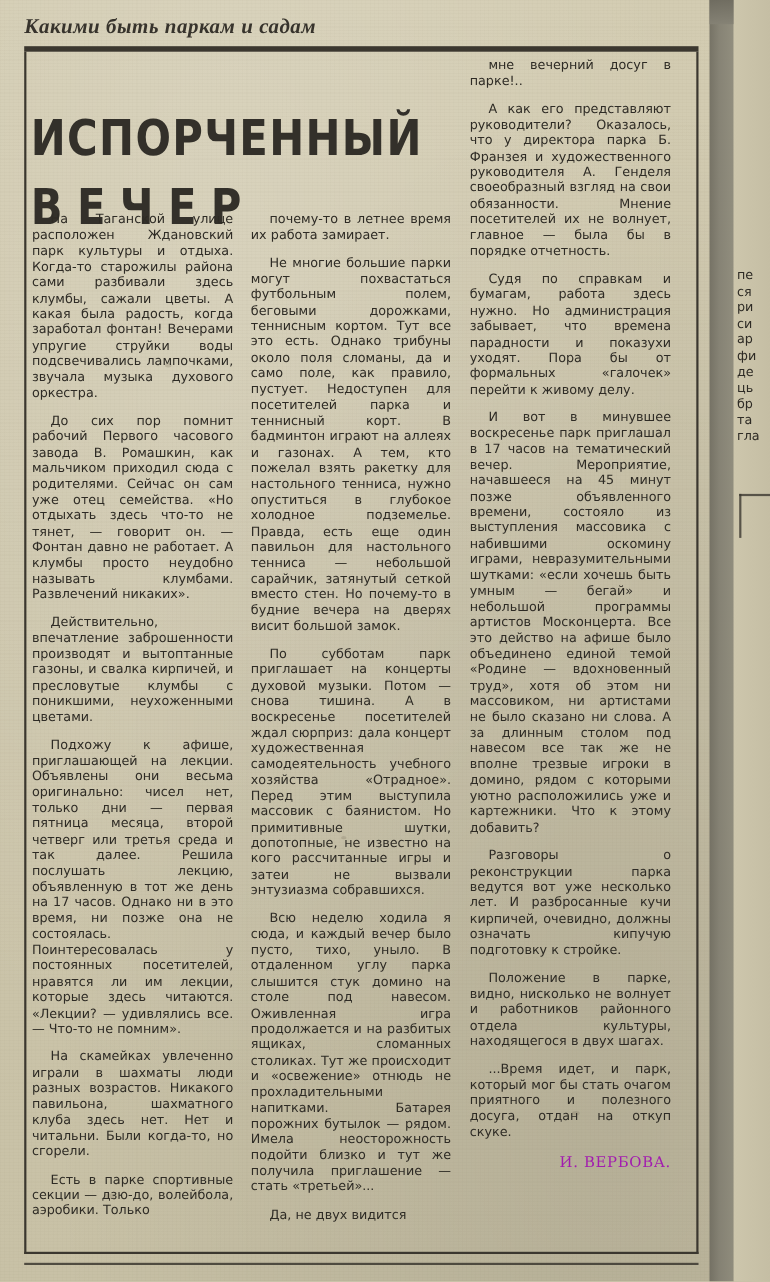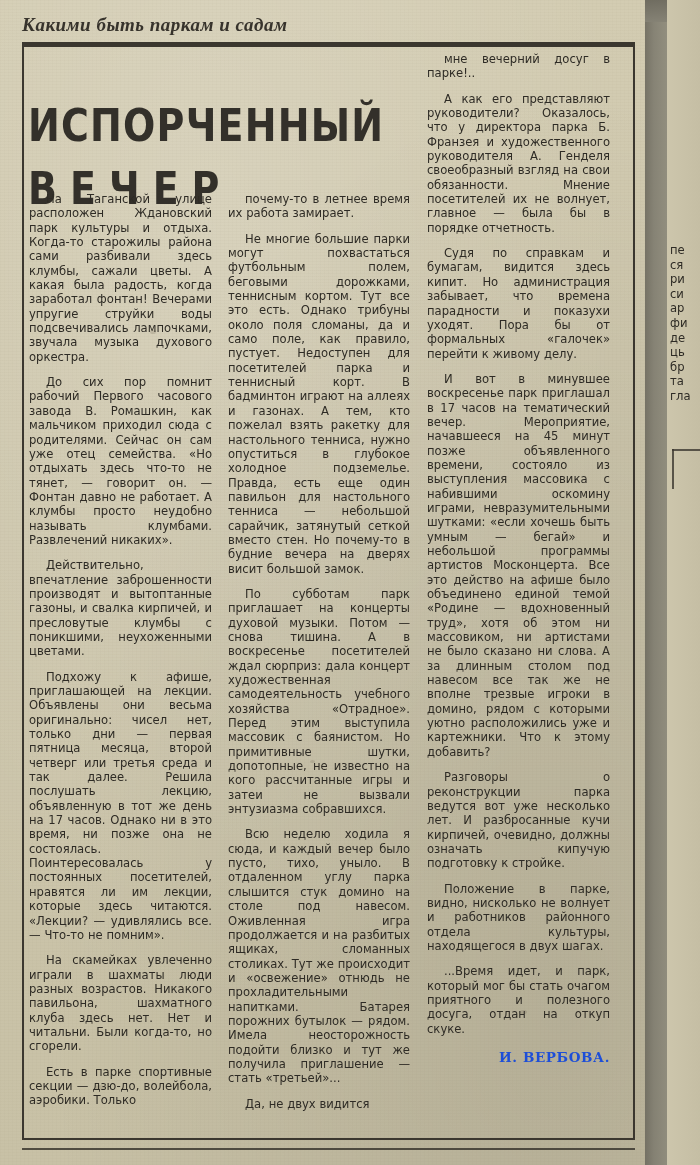--- a/index.html
+++ b/index.html
@@ -99,23 +99,23 @@
   .col p{margin:0 0 11px 0;text-indent:17px;}
   .col p:last-child{margin-bottom:0;}
 
   #col1{left:29px;top:192px;width:183px;height:940px;}
   #col2{left:228px;top:192px;width:182px;height:940px;}
   #col3{left:427px;top:52px;width:183px;height:1080px;}
 
   .byline{
     text-align:right;text-indent:0 !important;
     font-family:"DejaVu Serif", serif;
-    font-weight:700;font-size:13.5px;letter-spacing:.6px;
+    font-weight:400;font-size:13.5px;letter-spacing:.6px;
     margin-top:14px !important;margin-bottom:0 !important;
-    color:#1d4ed8;
+    color:#a21caf;
   }
 
   
   #neighbour{
     position:absolute;left:670px;top:243px;width:30px;
     font-family:"DejaVu Sans", sans-serif;
     font-size:11.6px;line-height:14.6px;
     color:#2e2b25;
     overflow:hidden;
     white-space:pre;
@@ -167,21 +167,21 @@
 <div class="col" id="col2">
     <p>почему-то в летнее время их работа замирает.</p>
     <p>Не многие большие парки могут похвастаться футбольным полем, беговыми дорожками, теннисным кортом. Тут все это есть. Однако трибуны около поля сломаны, да и само поле, как правило, пустует. Недоступен для посетителей парка и теннисный корт. В бадминтон играют на аллеях и газонах. А тем, кто пожелал взять ракетку для настольного тенниса, нужно опуститься в глубокое холодное подземелье. Правда, есть еще один павильон для настольного тенниса — небольшой сарайчик, затянутый сеткой вместо стен. Но почему-то в будние вечера на дверях висит большой замок.</p>
     <p>По субботам парк приглашает на концерты духовой музыки. Потом — снова тишина. А в воскресенье посетителей ждал сюрприз: дала концерт художественная самодеятельность учебного хозяйства «Отрадное». Перед этим выступила массовик с баянистом. Но примитивные шутки, допотопные, не известно на кого рассчитанные игры и затеи не вызвали энтузиазма собравшихся.</p>
     <p>Всю неделю ходила я сюда, и каждый вечер было пусто, тихо, уныло. В отдаленном углу парка слышится стук домино на столе под навесом. Оживленная игра продолжается и на разбитых ящиках, сломанных столиках. Тут же происходит и «освежение» отнюдь не прохладительными напитками. Батарея порожних бутылок — рядом. Имела неосторожность подойти близко и тут же получила приглашение — стать «третьей»...</p>
     <p>Да, не двух видится</p>
   </div>
 <div class="col" id="col3">
     <p>мне вечерний досуг в парке!..</p>
     <p>А как его представляют руководители? Оказалось, что у директора парка Б. Франзея и художественного руководителя А. Генделя своеобразный взгляд на свои обязанности. Мнение посетителей их не волнует, главное — была бы в порядке отчетность.</p>
-    <p>Судя по справкам и бумагам, видится здесь кипит. Но администрация забывает, что времена парадности и показухи уходят. Пора бы от формальных «галочек» перейти к живому делу.</p>
+    <p>Судя по справкам и бумагам, работа здесь нужно. Но администрация забывает, что времена парадности и показухи уходят. Пора бы от формальных «галочек» перейти к живому делу.</p>
     <p>И вот в минувшее воскресенье парк приглашал в 17 часов на тематический вечер. Мероприятие, начавшееся на 45 минут позже объявленного времени, состояло из выступления массовика с набившими оскомину играми, невразумительными шутками: «если хочешь быть умным — бегай» и небольшой программы артистов Москонцерта. Все это действо на афише было объединено единой темой «Родине — вдохновенный труд», хотя об этом ни массовиком, ни артистами не было сказано ни слова. А за длинным столом под навесом все так же не вполне трезвые игроки в домино, рядом с которыми уютно расположились уже и картежники. Что к этому добавить?</p>
     <p>Разговоры о реконструкции парка ведутся вот уже несколько лет. И разбросанные кучи кирпичей, очевидно, должны означать кипучую подготовку к стройке.</p>
     <p>Положение в парке, видно, нисколько не волнует и работников районного отдела культуры, находящегося в двух шагах.</p>
     <p>...Время идет, и парк, который мог бы стать очагом приятного и полезного досуга, отдан на откуп скуке.</p>
     <p class="byline">И. ВЕРБОВА.</p>
   </div>
 
 <div id="scan-band"></div>
 <div id="scan-band-top"></div>
 <div id="right-strip"></div>

